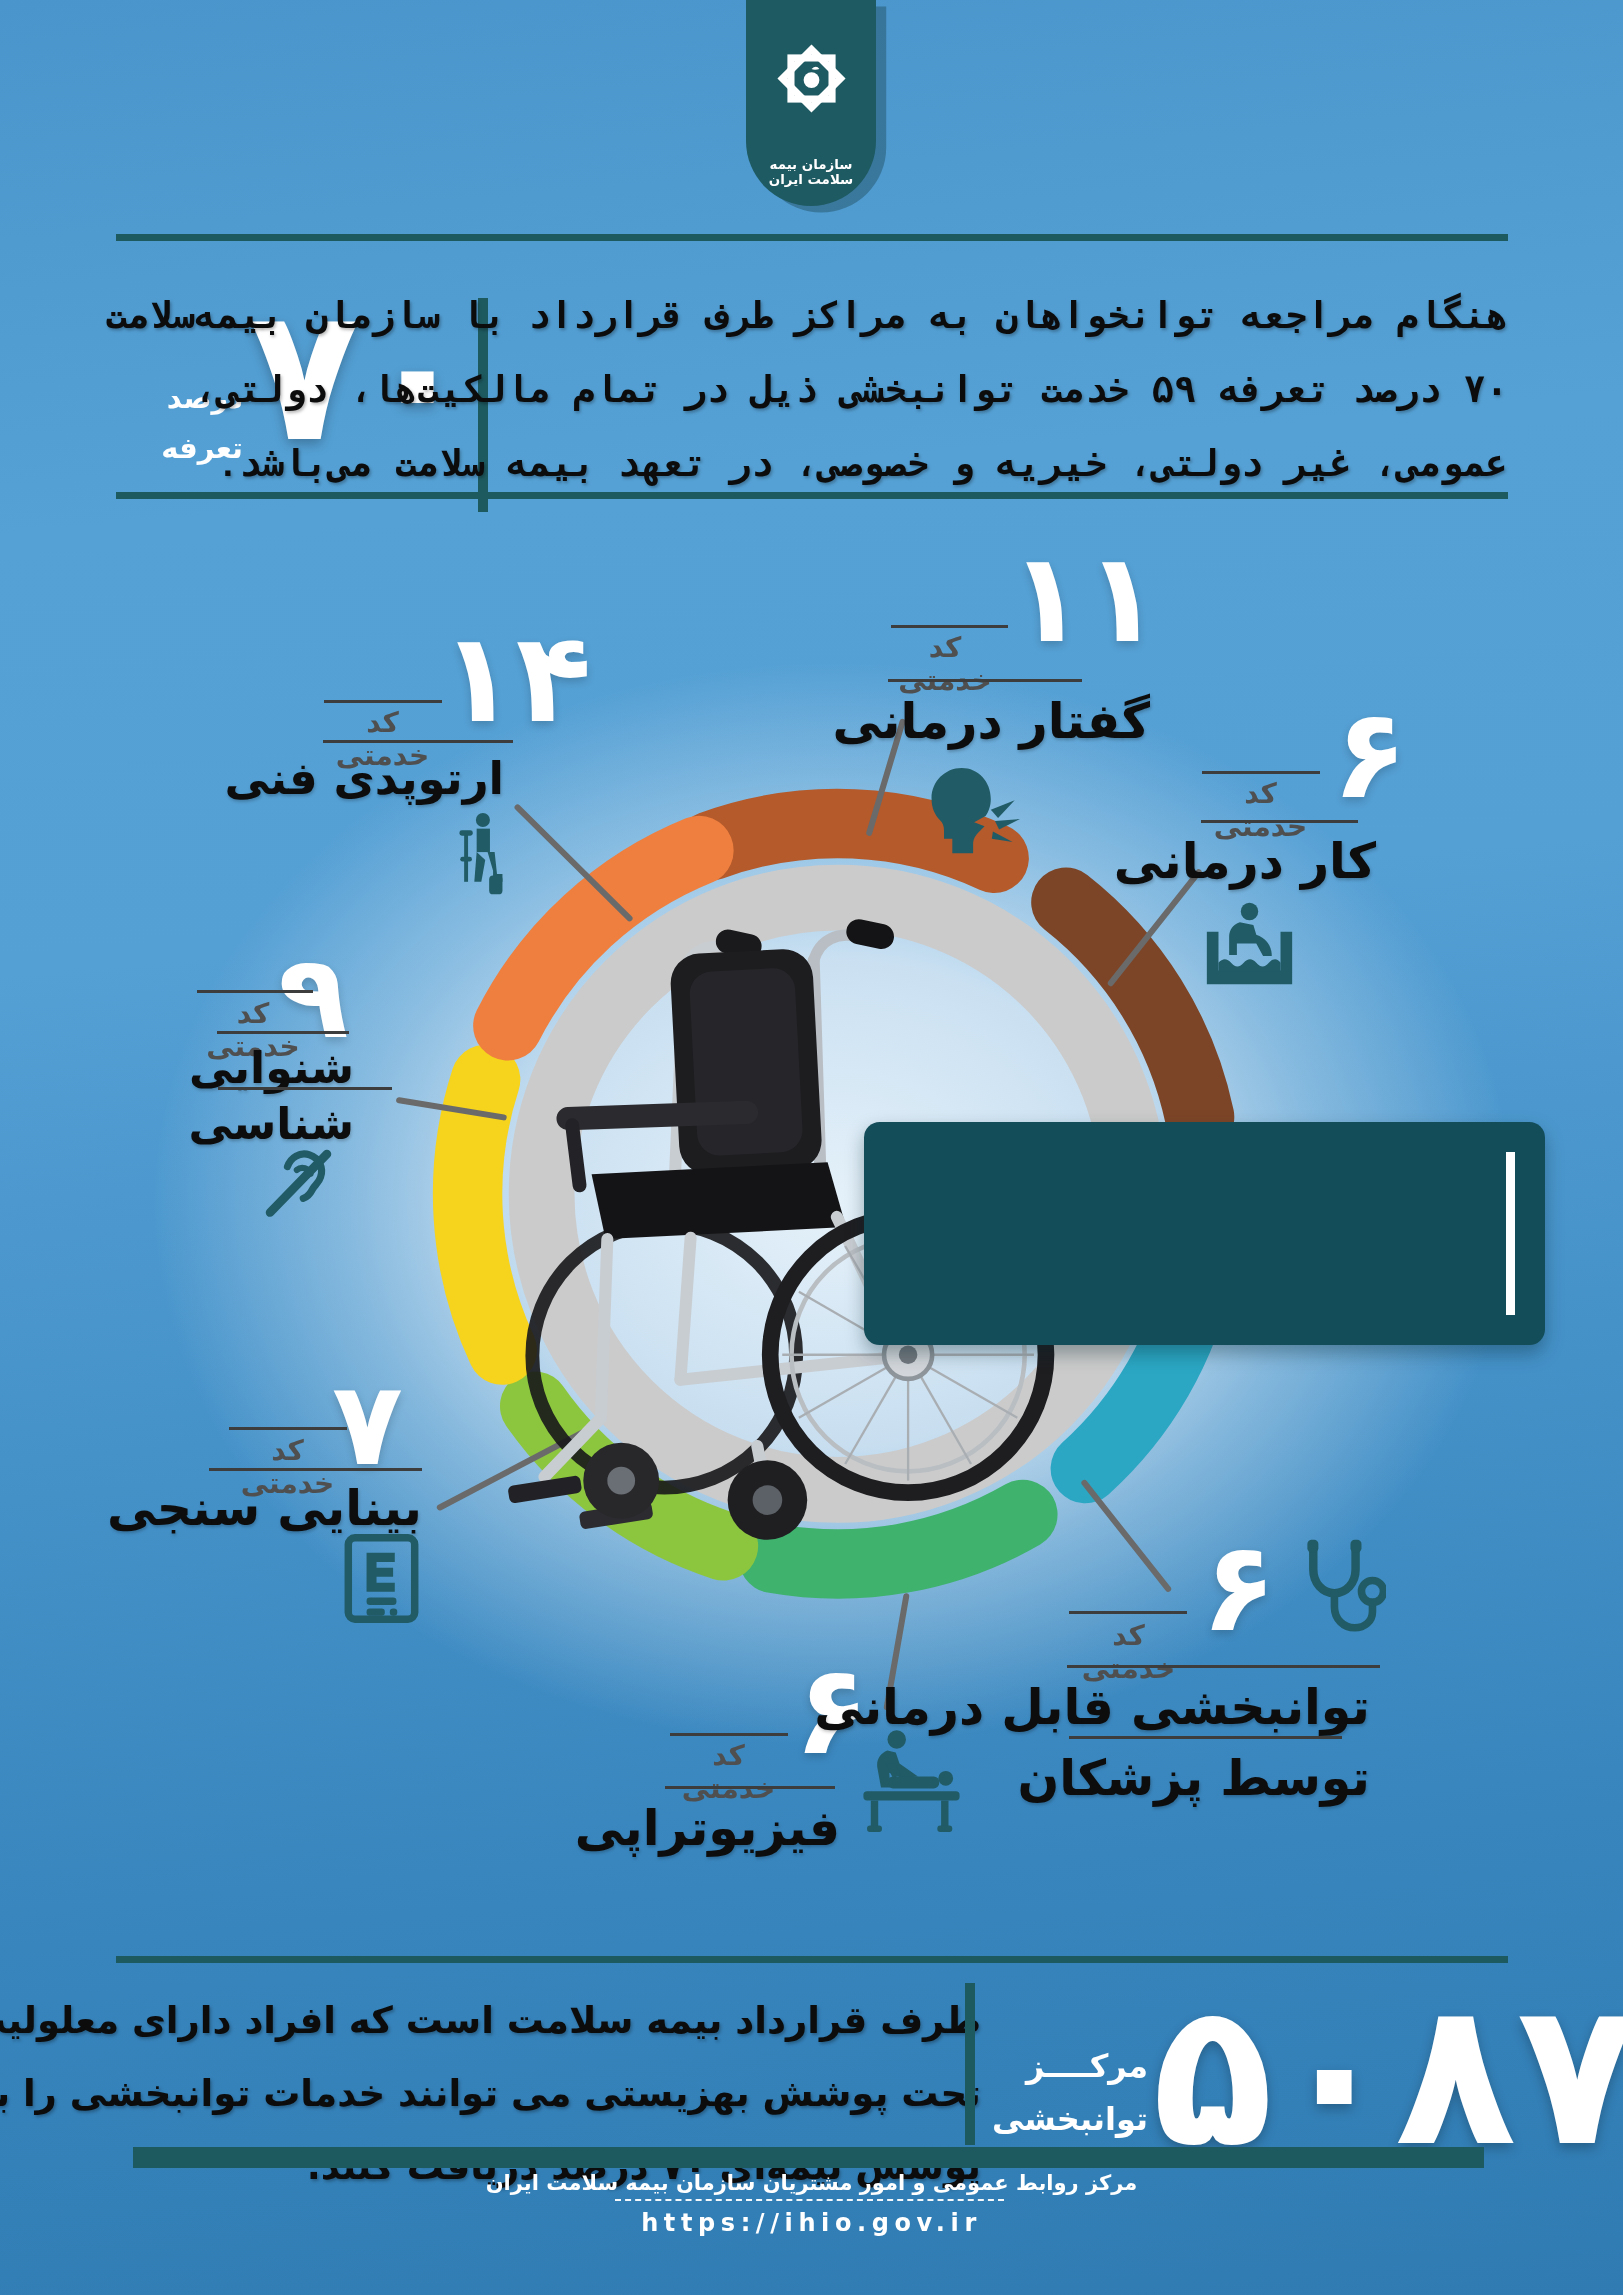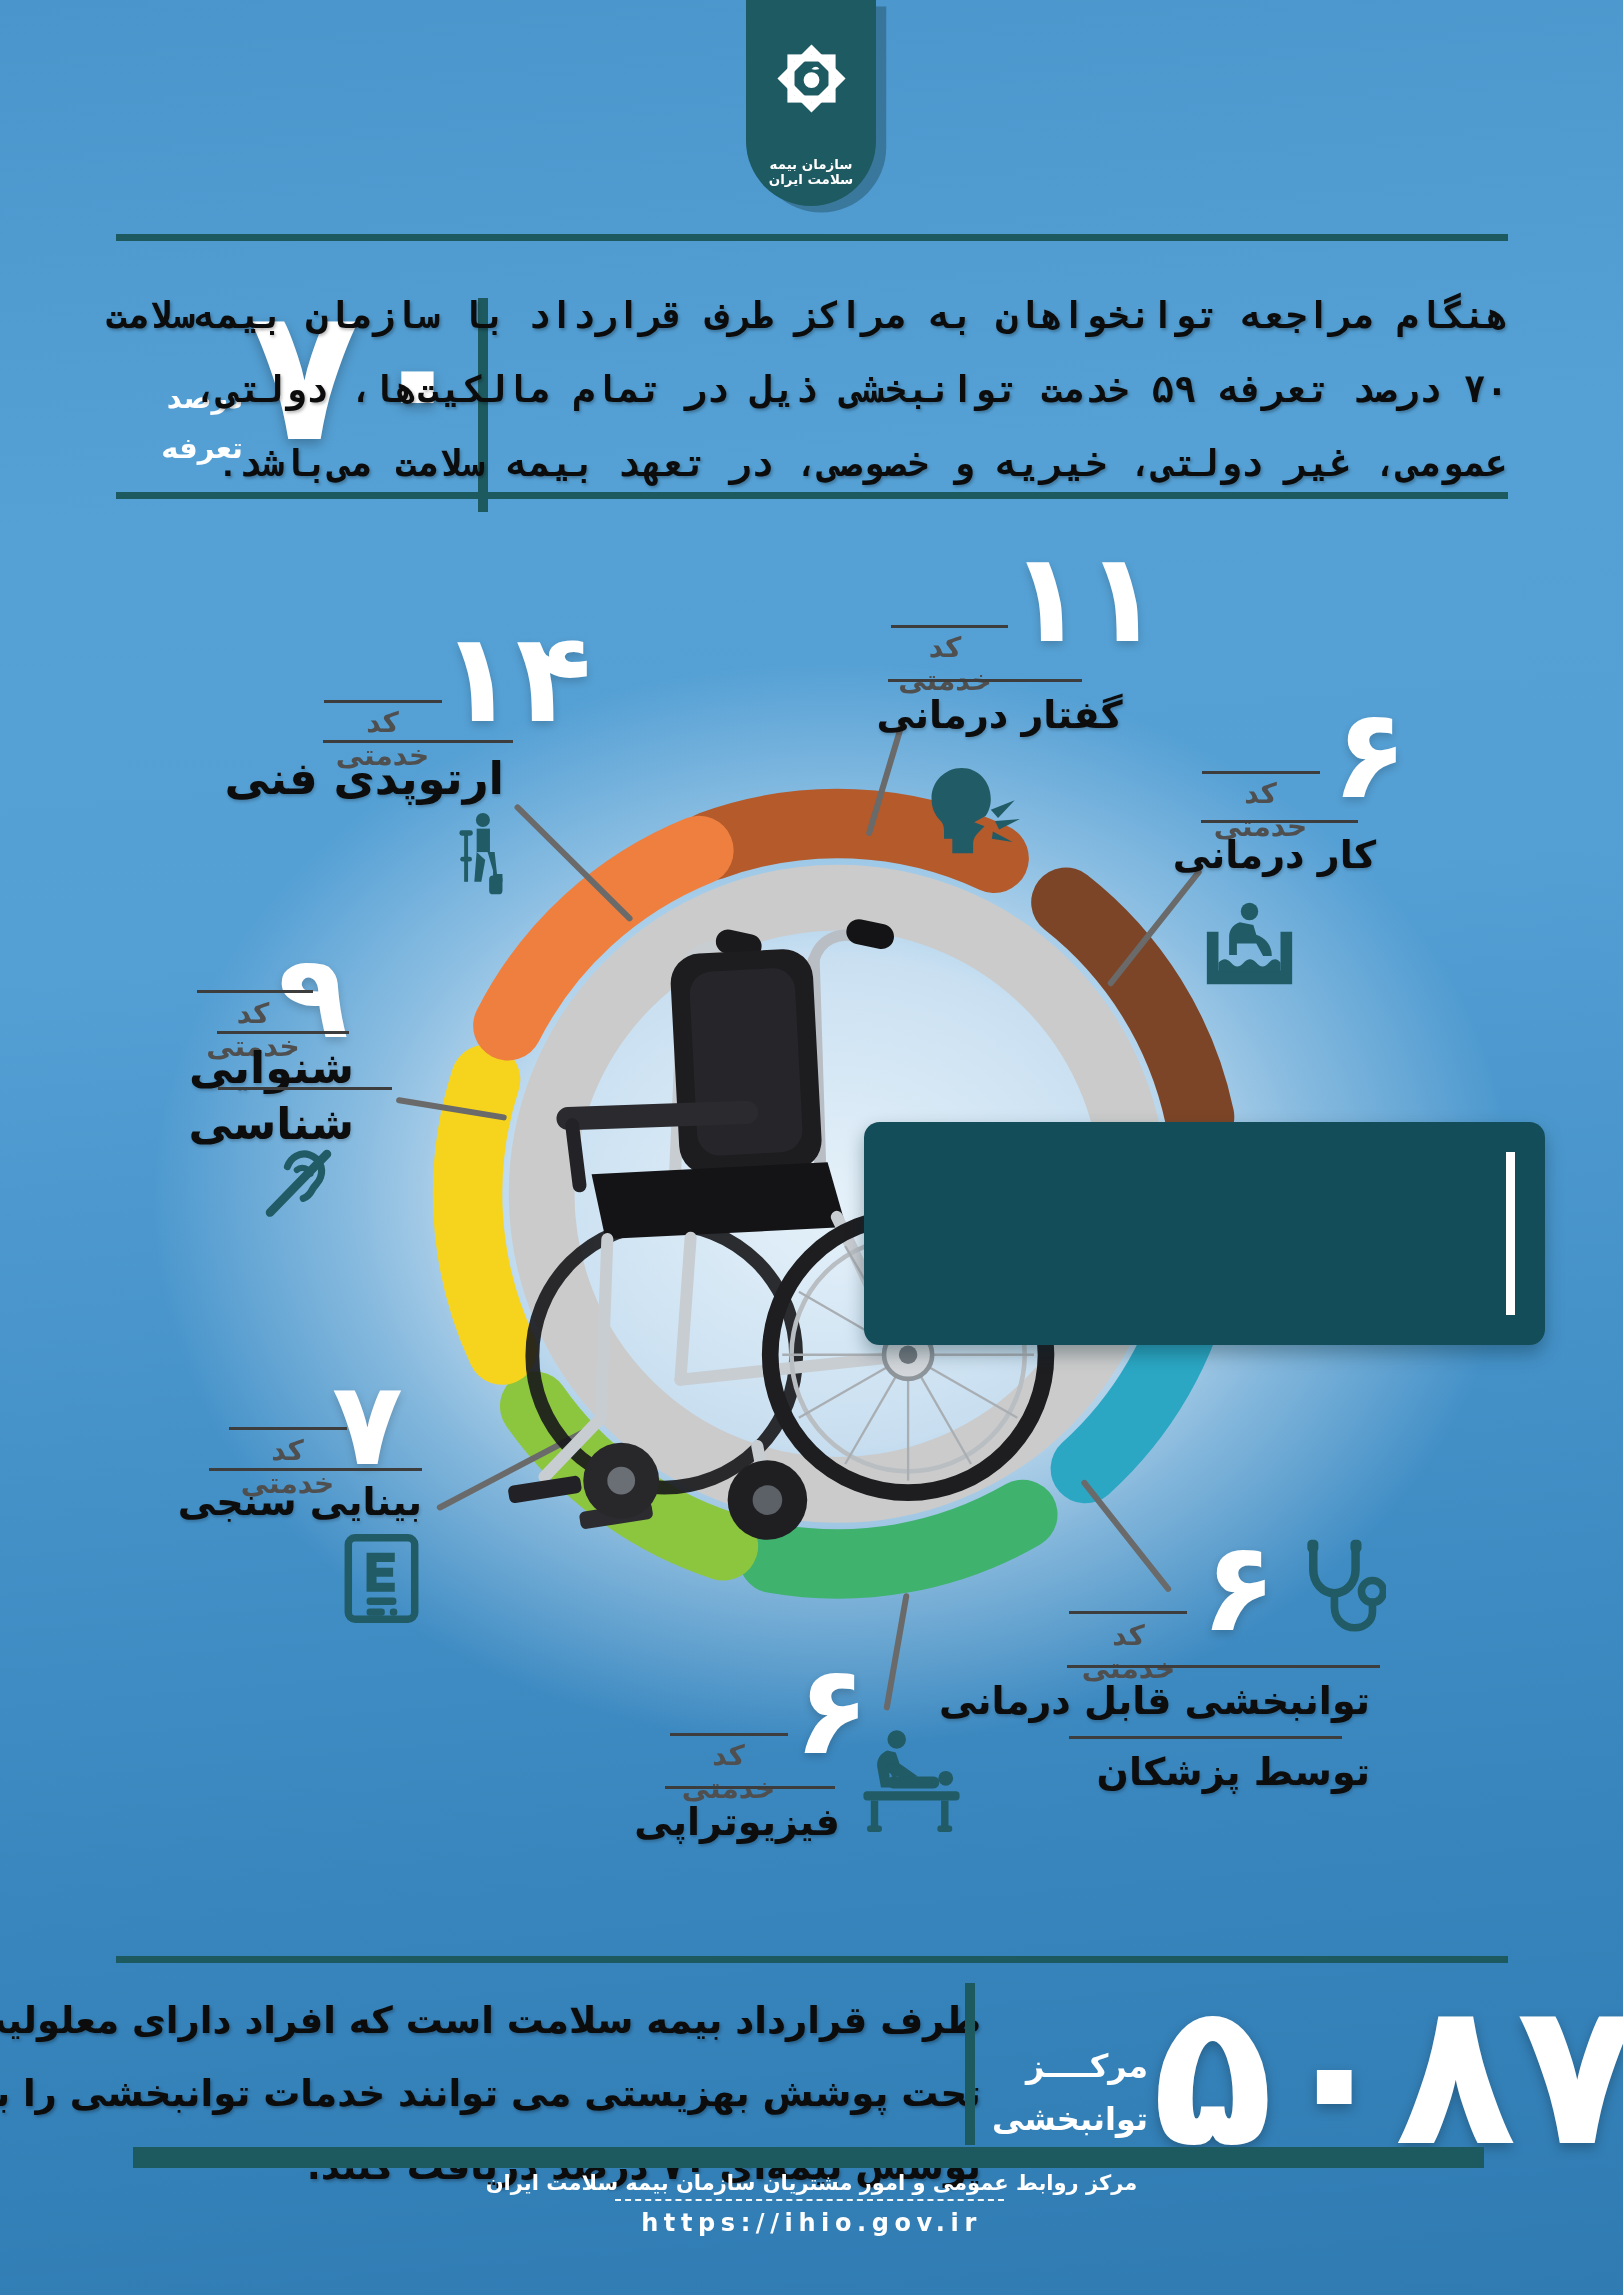--- a/index.html
+++ b/index.html
@@ -22,21 +22,21 @@
   .lead div{white-space:nowrap;}
   .qbox{position:absolute;left:864px;top:1122px;width:681px;height:223px;background:#134d59;
         border-radius:15.7px;box-shadow:0 8.3px 18.5px rgba(10,40,50,0.35);}
   .qbox .qbar{position:absolute;right:30.5px;top:30px;bottom:30px;width:8.3px;background:#fff;}
   .qtext{position:absolute;right:69px;top:20.4px;direction:rtl;text-align:right;color:#fff;
          font-size:45px;font-weight:800;line-height:66px;white-space:nowrap;text-shadow:0 2.3px 4.2px rgba(0,0,0,0.3);}
   .num{position:absolute;color:#fff;font-weight:800;font-size:124px;line-height:0.95;white-space:nowrap;
        text-shadow:0 3.7px 8.3px rgba(0,0,0,0.18);}
   .codeline{position:absolute;height:3.2px;background:#3d3d3d;}
   .codetext{position:absolute;font-size:28px;font-weight:700;color:#4f4f4f;text-align:center;direction:rtl;}
-  .svcname{position:absolute;font-size:38px;font-weight:800;color:#0d0d0d;text-align:center;direction:rtl;
+  .svcname{position:absolute;font-size:49px;font-weight:800;color:#0d0d0d;text-align:center;direction:rtl;
            white-space:nowrap;text-shadow:0.9px 2.3px 3.2px rgba(0,0,0,0.22);}
   .svcicon{position:absolute;color:#215b66;}
   .b-par{position:absolute;direction:rtl;text-align:right;color:#0c0c0c;font-weight:700;
          text-shadow:1.4px 2.3px 3.2px rgba(0,0,0,0.28);}
   .b-par div{white-space:nowrap;}
   .band{position:absolute;left:133px;top:2147px;width:1351px;height:21px;background:#1d5a60;}
   .f-dept{position:absolute;left:0;right:0;top:2171px;text-align:center;color:#fff;font-size:21px;font-weight:800;direction:rtl;}
   .f-dash{position:absolute;left:615px;top:2199px;width:389px;border-top:2.8px dashed rgba(255,255,255,0.95);}
   .f-url{position:absolute;left:0;right:0;top:2209px;text-align:center;color:#fff;font-size:24px;font-weight:800;letter-spacing:5.6px;}
 </style>

